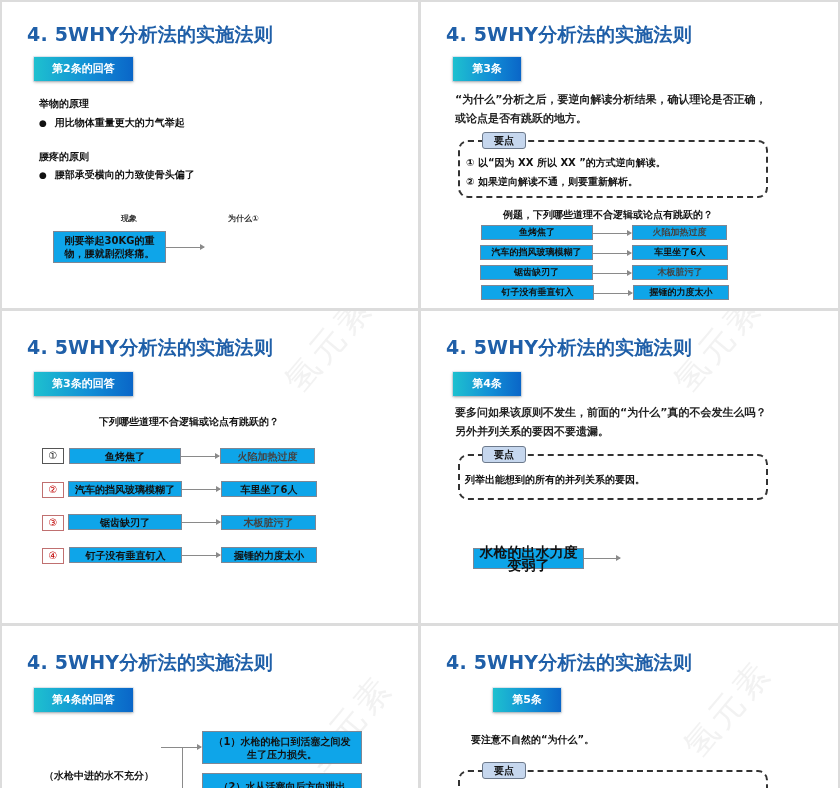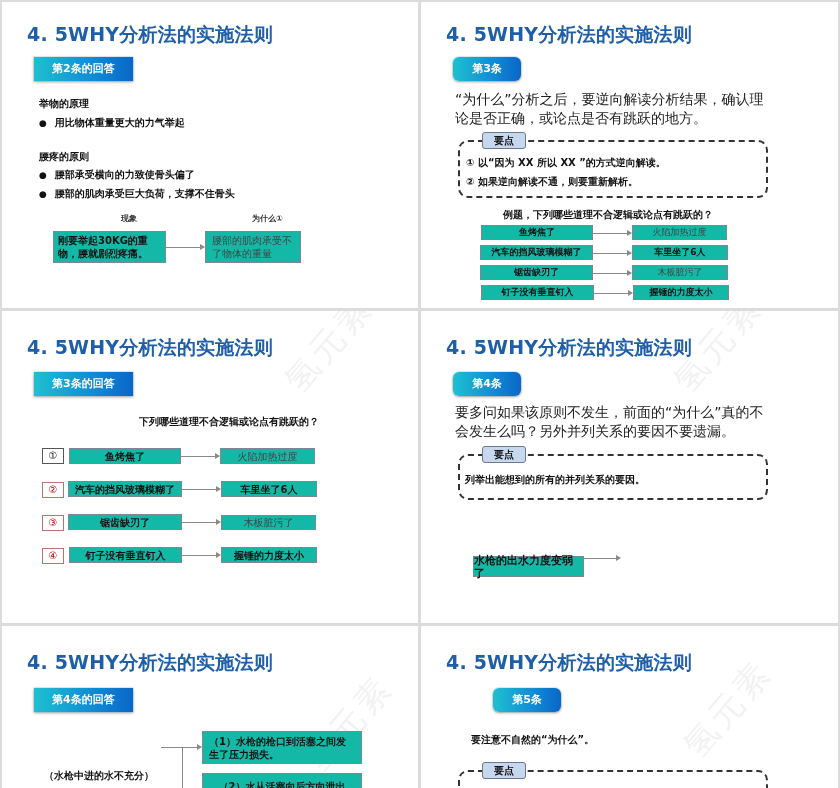--- a/index.html
+++ b/index.html
@@ -12,31 +12,31 @@
     .s3 { left: 2px;   top: 311px; width: 416px; height: 312px; }
     .s4 { left: 421px; top: 311px; width: 417px; height: 312px; }
     .s5 { left: 2px;   top: 626px; width: 416px; height: 162px; }
     .s6 { left: 421px; top: 626px; width: 417px; height: 162px; }
 
     .title { position: absolute; left: 25px; top: 20px; font-size: 19px; font-weight: bold; color: #1f5fa8; letter-spacing: 0.2px; white-space: nowrap; }
     .tag { position: absolute; left: 32px; top: 55px; height: 24px; padding: 0 18px; min-width: 92px;
            background: linear-gradient(90deg, #1ec0cf 0%, #128fd6 55%, #0a66c8 100%);
            color: #fff; font-size: 11px; font-weight: bold; line-height: 24px; text-align: center;
            box-shadow: 0 1px 3px rgba(0,0,0,0.35), 0 0 0 1px #e8f2fa; white-space: nowrap; }
-    .tag.short { min-width: 68px; border-radius: 6px; }
+    .tag.short { min-width: 68px; }
 
     .watermark { position: absolute; font-size: 34px; color: rgba(150,150,150,0.12); transform: rotate(-50deg); white-space: nowrap; pointer-events: none; letter-spacing: 4px; }
 
     .txt { position: absolute; font-size: 10px; font-weight: bold; white-space: nowrap; }
-    .para { position: absolute; font-size: 14px; font-weight: normal; line-height: 19px; color: #222; }
+    .para { position: absolute; font-size: 11px; font-weight: bold; line-height: 19px; color: #222; }
     .bullet::before { content: "●"; font-size: 9px; margin-right: 8px; }
 
-    .box { position: absolute; background: #14b8a6; border: 1px solid #7f8794; font-size: 10px; display: flex; align-items: center; justify-content: center; line-height: 13px; }
+    .box { position: absolute; background: #0ea5e9; border: 1px solid #7f8794; font-size: 10px; text-align: center; display: flex; align-items: center; justify-content: center; line-height: 13px; }
     .box.bold { font-weight: bold; color: #111; }
-    .box.light { color: #444; font-weight: normal; }
+    .box.light { color: #444; font-weight: bold; }
 
     .arrow { position: absolute; height: 1px; background: #8a8a8a; }
     .arrow::after { content: ""; position: absolute; right: -1px; top: -3px; border-left: 5px solid #8a8a8a; border-top: 3px solid transparent; border-bottom: 3px solid transparent; }
     .vline { position: absolute; width: 1px; background: #8a8a8a; }
     .hline { position: absolute; height: 1px; background: #8a8a8a; }
 
     .dash { position: absolute; border: 2px dashed #333; border-radius: 10px; }
     .keytag { position: absolute; width: 44px; height: 17px; background: #c6d7ee; border: 1px solid #6d7a8c; border-radius: 3px; font-size: 10px; font-weight: bold; text-align: center; line-height: 15px; }
 
     .num { position: absolute; width: 22px; height: 16px; border: 1px solid #555; background: #fff; font-size: 10px; text-align: center; line-height: 14px; }
@@ -45,26 +45,24 @@
 </head>
 <body>
 
 <div class="slide s1">
   <div class="title">4. 5WHY分析法的实施法则</div>
   <div class="tag">第2条的回答</div>
   <div class="txt" style="left:37px;top:95px;">举物的原理</div>
   <div class="txt bullet" style="left:37px;top:114px;">用比物体重量更大的力气举起</div>
   <div class="txt" style="left:37px;top:148px;">腰疼的原则</div>
   <div class="txt bullet" style="left:37px;top:166px;">腰部承受横向的力致使骨头偏了</div>
-  <div class="txt bullet" style="left:37px;top:185px;">腰部的肌肉承受巨大负荷，支撑不住骨头</div>
   <div class="txt" style="left:119px;top:211px;font-size:8px;color:#333;">现象</div>
-  <div class="txt" style="left:250px;top:211px;font-size:8px;color:#333;">为什么①</div>
+  <div class="txt" style="left:226px;top:211px;font-size:8px;color:#333;">为什么①</div>
   <div class="box bold" style="left:51px;top:229px;width:113px;height:32px;font-size:10px;padding:0 4px;">刚要举起30KG的重物，腰就剧烈疼痛。</div>
   <div class="arrow" style="left:164px;top:245px;width:38px;"></div>
-  <div class="box light" style="left:203px;top:229px;width:96px;height:32px;padding:0 6px;">腰部的肌肉承受不了物体的重量</div>
 </div>
 
 <div class="slide s2">
   <div class="title">4. 5WHY分析法的实施法则</div>
   <div class="tag short">第3条</div>
   <div class="para" style="left:34px;top:88px;width:320px;">“为什么”分析之后，要逆向解读分析结果，确认理论是否正确，或论点是否有跳跃的地方。</div>
   <div class="dash" style="left:37px;top:138px;width:310px;height:58px;"></div>
   <div class="keytag" style="left:61px;top:130px;">要点</div>
   <div class="txt" style="left:45px;top:154px;">① 以“因为 XX 所以 XX ”的方式逆向解读。</div>
   <div class="txt" style="left:45px;top:173px;">② 如果逆向解读不通，则要重新解析。</div>
@@ -84,21 +82,21 @@
 
   <div class="box bold" style="left:60px;top:283px;width:113px;height:15px;font-size:9px;">钉子没有垂直钉入</div>
   <div class="arrow" style="left:173px;top:291px;width:38px;"></div>
   <div class="box bold" style="left:212px;top:283px;width:96px;height:15px;font-size:9px;">握锤的力度太小</div>
 </div>
 
 <div class="slide s3">
   <div class="watermark" style="left:270px;top:10px;">氢元素</div>
   <div class="title" style="top:24px;">4. 5WHY分析法的实施法则</div>
   <div class="tag" style="top:61px;">第3条的回答</div>
-  <div class="txt" style="left:97px;top:104px;margin-left:40px;">下列哪些道理不合逻辑或论点有跳跃的？</div>
+  <div class="txt" style="left:97px;top:104px;">下列哪些道理不合逻辑或论点有跳跃的？</div>
 
   <div class="num" style="left:40px;top:137px;">①</div>
   <div class="box bold" style="left:67px;top:137px;width:112px;height:16px;">鱼烤焦了</div>
   <div class="arrow" style="left:179px;top:145px;width:38px;"></div>
   <div class="box light" style="left:218px;top:137px;width:95px;height:16px;">火陷加热过度</div>
 
   <div class="num red" style="left:40px;top:171px;">②</div>
   <div class="box bold" style="left:66px;top:170px;width:114px;height:16px;">汽车的挡风玻璃模糊了</div>
   <div class="arrow" style="left:180px;top:178px;width:38px;"></div>
   <div class="box bold" style="left:219px;top:170px;width:96px;height:16px;">车里坐了6人</div>
@@ -115,21 +113,21 @@
 </div>
 
 <div class="slide s4">
   <div class="watermark" style="left:240px;top:10px;">氢元素</div>
   <div class="title" style="top:24px;">4. 5WHY分析法的实施法则</div>
   <div class="tag short" style="top:61px;">第4条</div>
   <div class="para" style="left:34px;top:92px;width:320px;">要多问如果该原则不发生，前面的“为什么”真的不会发生么吗？另外并列关系的要因不要遗漏。</div>
   <div class="dash" style="left:37px;top:143px;width:310px;height:46px;"></div>
   <div class="keytag" style="left:61px;top:135px;">要点</div>
   <div class="txt" style="left:44px;top:162px;">列举出能想到的所有的并列关系的要因。</div>
-  <div class="box bold" style="left:52px;top:237px;width:111px;height:21px;font-size:11px;margin-top:8px;">水枪的出水力度变弱了</div>
+  <div class="box bold" style="left:52px;top:237px;width:111px;height:21px;font-size:14px;">水枪的出水力度变弱了</div>
   <div class="arrow" style="left:163px;top:247px;width:36px;"></div>
 </div>
 
 <div class="slide s5">
   <div class="watermark" style="left:290px;top:75px;">氢元素</div>
   <div class="title" style="top:24px;">4. 5WHY分析法的实施法则</div>
   <div class="tag" style="top:62px;">第4条的回答</div>
   <div class="txt" style="left:42px;top:143px;">（水枪中进的水不充分）</div>
   <div class="hline" style="left:159px;top:121px;width:22px;"></div>
   <div class="vline" style="left:180px;top:121px;height:45px;"></div>

